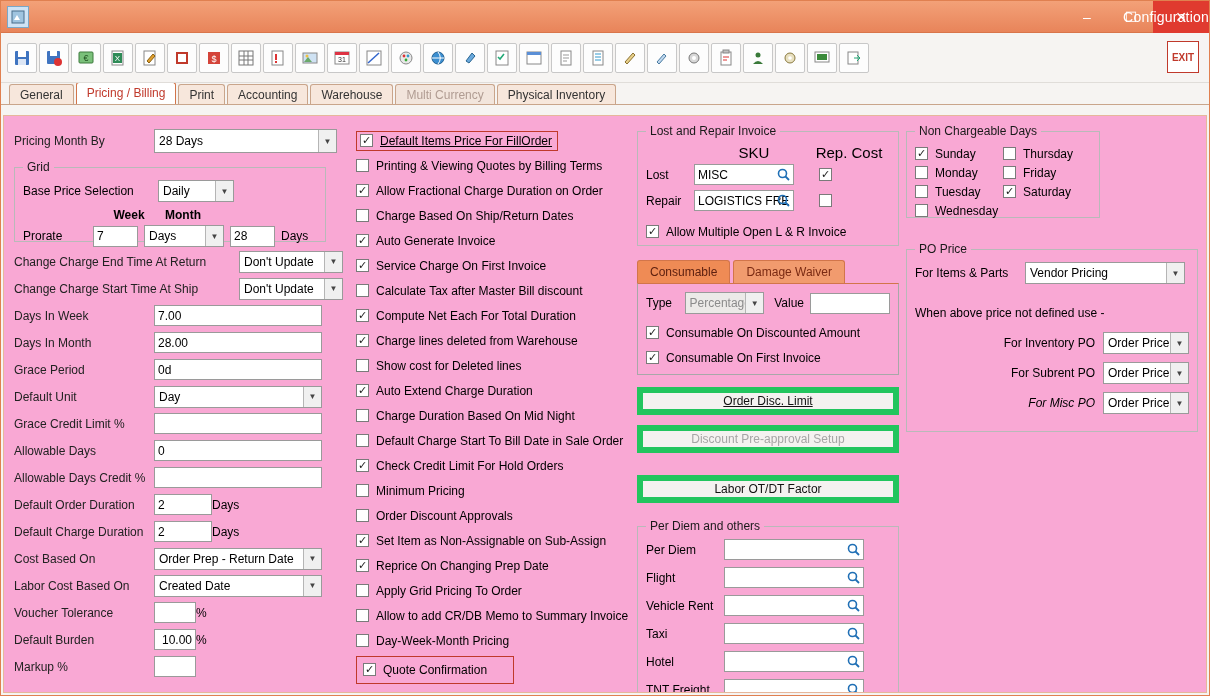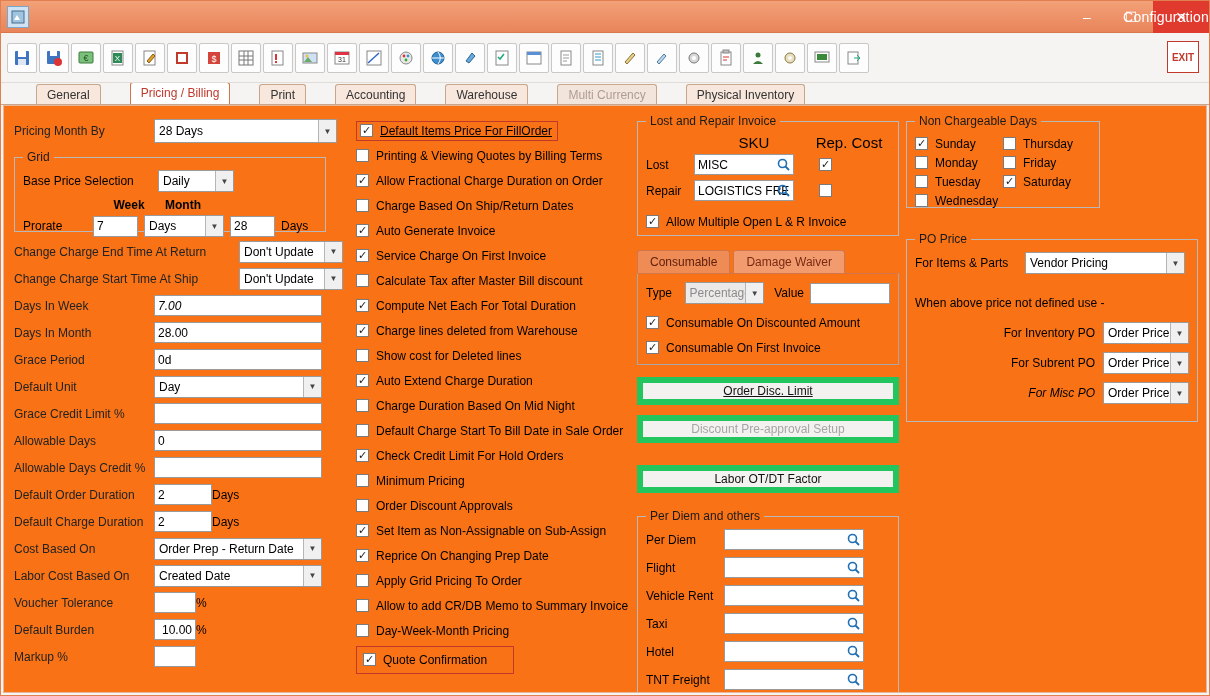--- a/index.html
+++ b/index.html
@@ -75,34 +75,33 @@
     background:#f6f4f2;
     border-bottom:1px solid #c9a58b;
   }
   .tab {
     height:20px; padding:2px 10px 0 10px;
     margin-right:2px; font-size:12px;
     border:1px solid #c9a58b; border-bottom:none;
     background:#f7e7dc; color:#333;
     border-radius:3px 3px 0 0;
     line-height:16px;
-    margin-left:27px;
   }
   .tab.active {
     background:#fff; color:#c0392b; height:22px;
     border-color:#d2754a;
     font-weight:normal;
   }
   .tab.disabled { color:#b09c92; background:#f2e5dc; }
   
   .content {
     flex:1; position:relative;
-    background:#f97316;
+    background:#f9a8d4;
     border:1px solid #e6b79b;
-    margin:0 2px 2px 2px;
+    margin:10px 2px 2px 2px;
     overflow:hidden;
   }
   .col { position:absolute; top:0; }
   .colA { left:10px; width:340px; }
   .colB { left:348px; width:280px; }
   .colC { left:630px; width:270px; }
   .colD { left:900px; width:300px; }
 
   
   .row { display:flex; align-items:center; height:27px; }
@@ -417,21 +416,21 @@
         </div>
         <div class="row">
           <div class="lbl" style="width:225px;">Change Charge Start Time At Ship</div>
           <div class="combo" style="width:104px;">
             <span>Don't Update</span>
             <span class="arrow">▼</span>
           </div>
         </div>
         <div class="row">
           <div class="lbl">Days In Week</div>
-          <input class="txt" style="width: 168px; font-style: italic;" value="7.00">
+          <input class="txt" style="width: 168px;" value="7.00">
         </div>
         <div class="row">
           <div class="lbl">Days In Month</div>
           <input class="txt" style="width: 168px;" value="28.00">
         </div>
         <div class="row">
           <div class="lbl">Grace Period</div>
           <input class="txt" style="width: 168px;" value="0d">
         </div>
         <div class="row">

